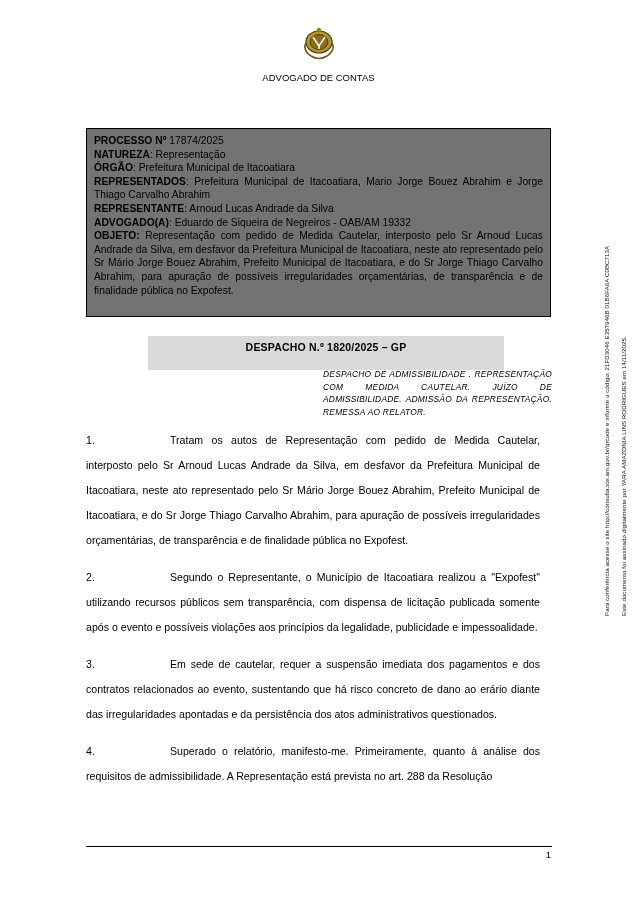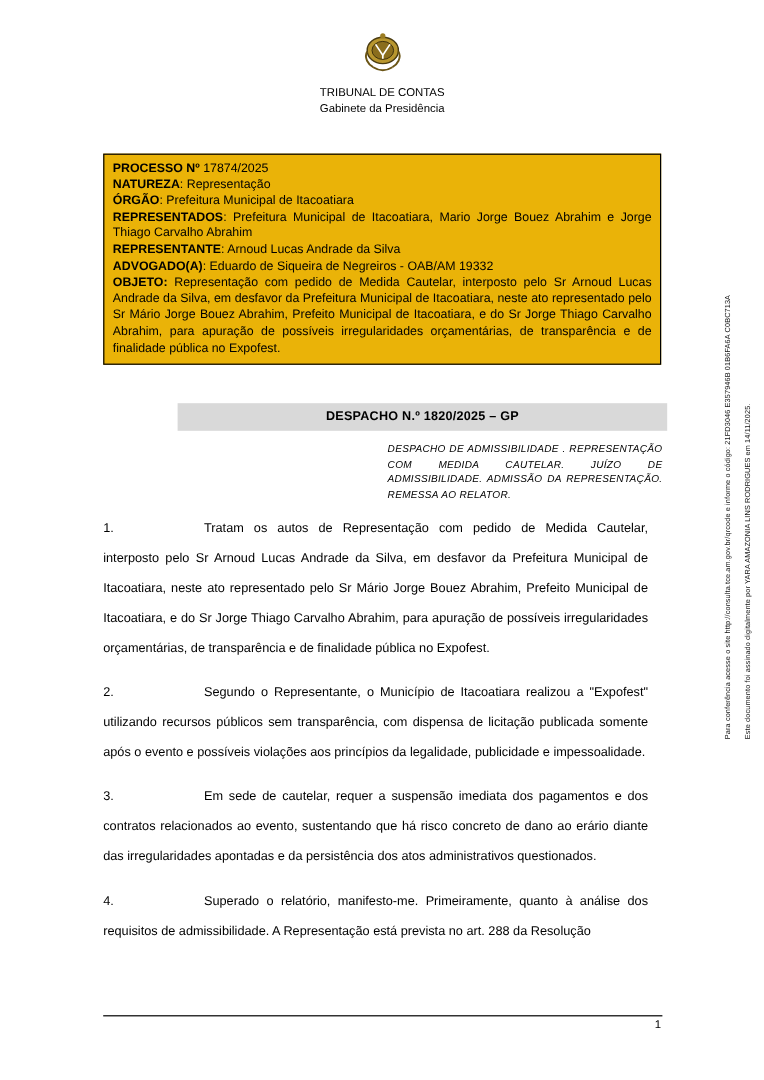--- a/index.html
+++ b/index.html
@@ -42,42 +42,42 @@
     line-height: 12.5px;
     color: #000;
   }
 
   
   .meta-box {
     position: absolute;
     left: 86px;
     top: 128px;
     width: 465px;
-    background: #eab308;
+    background: #737373;
     border: 1px solid #000;
-    padding: 5px 7px 6px 7px;
+    padding: 5px 7px 19px 7px;
     box-sizing: border-box;
     font-size: 10.3px;
     line-height: 13.6px;
     text-align: justify;
   }
   .meta-box .row { margin: 0; }
   .meta-box b { font-weight: bold; }
 
   
   .despacho-bar {
     position: absolute;
     left: 148px;
     top: 336px;
-    width: 408px;
+    width: 356px;
     background: #d9d9d9;
     text-align: center;
     font-size: 10.5px;
     font-weight: bold;
-    padding: 5px 0 6px 0;
+    padding: 5px 0 17px 0;
     letter-spacing: 0.2px;
   }
 
   
   .ementa {
     position: absolute;
     left: 323px;
     top: 368px;
     width: 229px;
     font-size: 8.4px;
@@ -154,22 +154,21 @@
         <ellipse cx="20" cy="16" rx="9" ry="7.5" fill="#8a6d1d" stroke="#3a2d0c" stroke-width="0.8"></ellipse>
         <path d="M14 11 L20 20 L26 11" stroke="#ffffff" stroke-width="1.4" fill="none"></path>
         <path d="M20 20 L20 23" stroke="#ffffff" stroke-width="1.4" fill="none"></path>
         <path d="M7 17 C4 22 8 28 12 30" stroke="#6b5516" stroke-width="1.6" fill="none"></path>
         <path d="M33 17 C36 22 32 28 28 30" stroke="#6b5516" stroke-width="1.6" fill="none"></path>
         <path d="M12 30 Q20 35 28 30" stroke="#6b5516" stroke-width="1.6" fill="none"></path>
         <circle cx="20" cy="4" r="2.2" fill="#9b7c22"></circle>
       </svg>
     </div>
     <div class="header-lines">
-      <div>TRIBUNAL DE CONTAS</div>
-      <div>Gabinete da Presidência</div>
+      <div>ADVOGADO DE CONTAS</div>
     </div>
   </div>
 
   <div class="meta-box">
     <div class="row">
       <b>PROCESSO Nº</b><span> 17874/2025</span>
     </div>
     <div class="row">
       <b>NATUREZA</b><span>: Representação</span>
     </div>

